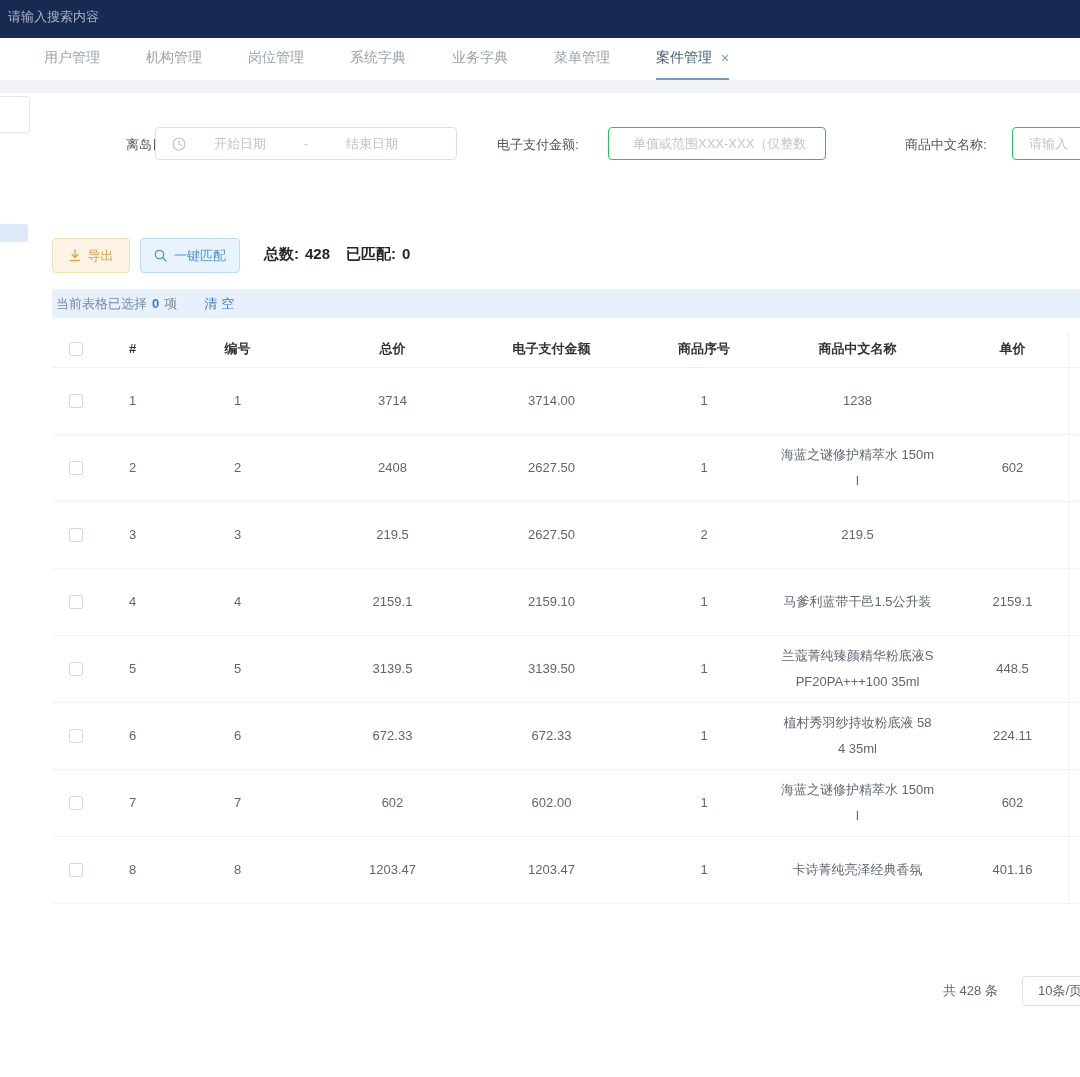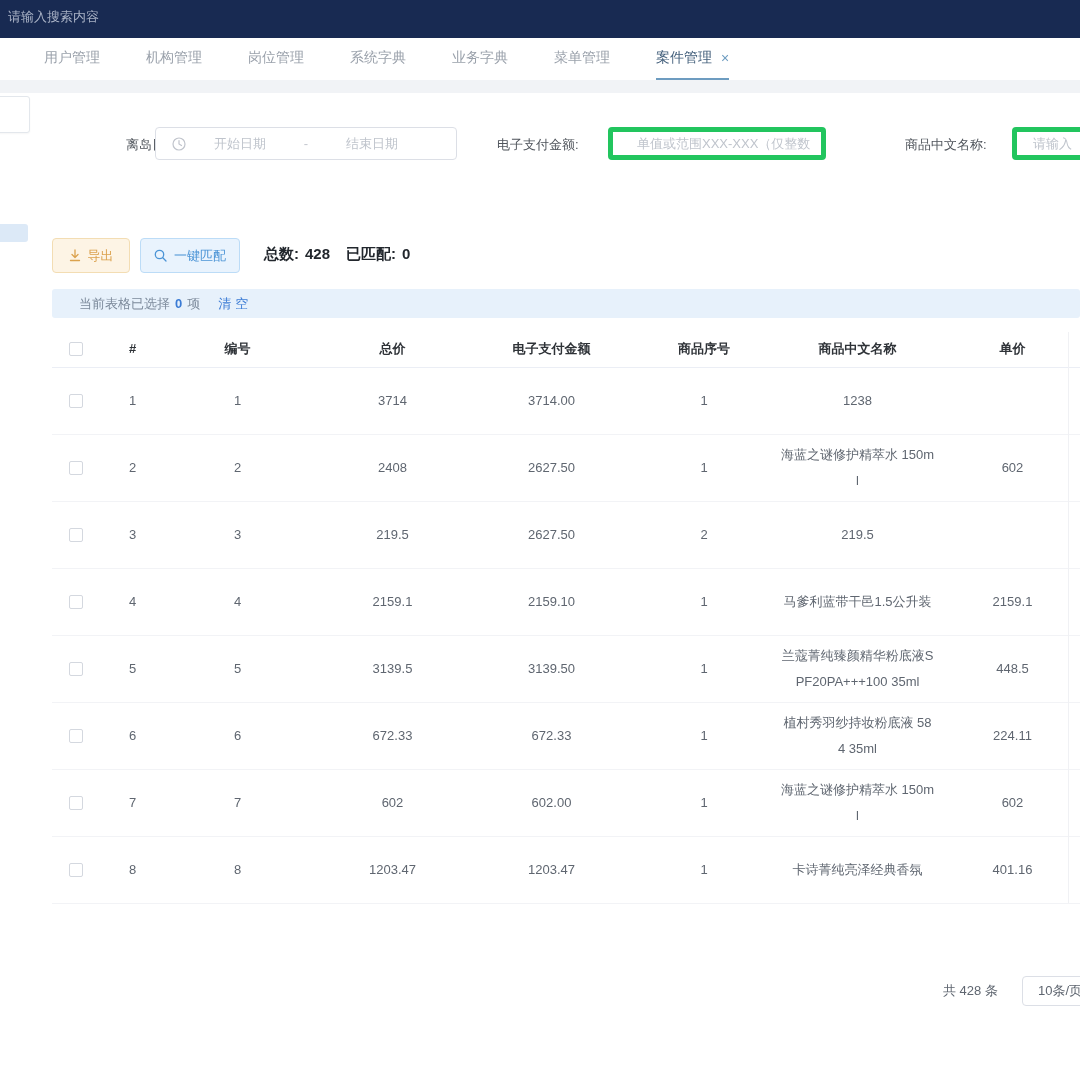--- a/index.html
+++ b/index.html
@@ -27,40 +27,40 @@
   
   .flt-label { position:absolute; top:136px; font-size:13px; color:#4f545b; }
   .lbl-date { left:96px;margin-left:30px; } .lbl-epay { left:497px; } .lbl-name { left:905px; }
   .date-range { position:absolute; left:155px; top:127px; width:302px; height:33px;
                 border:1px solid #dcdfe6; border-radius:4px; background:#fff;
                 display:flex; align-items:center; font-size:13px; color:#bfc4cc; }
   .date-range .clock { margin-left:16px; flex:0 0 auto; }
   .date-range .ph-start { width:108px; text-align:center; }
   .date-range .ph-sep { width:24px; text-align:center; color:#c4c8cf; }
   .date-range .ph-end { width:108px; text-align:center; }
-  .txt-input { position:absolute; top:127px; height:33px; border:5px solid #22c55e;
+  .txt-input { position:absolute; top:127px; height:33px; border:1px solid #22c55e;
                border-radius:4px; background:#fff; font-size:13px; color:#5f6670;
                font-family:"Liberation Sans","DejaVu Sans",sans-serif; outline:none; }
   .txt-input::placeholder { color:#bfc4cc; }
   .inp-epay { left:608px; width:218px; padding-left:24px; }
   .inp-name { left:1012px; width:120px; padding-left:16px; }
   
   .btn { position:absolute; top:238px; height:35px; border-radius:4px; font-size:13px;
          display:flex; align-items:center; justify-content:center; gap:7px; cursor:pointer; }
   .btn-export { left:52px; width:78px; background:#fdf4e5; border:1px solid #f3ddb3; color:#dba24e; }
   .btn-match  { left:140px; width:100px; background:#e9f3fd; border:1px solid #bcdcf7; color:#4b94d6; }
   .stats { position:absolute; left:264px; top:245px; font-size:15px; font-weight:600; color:#22272d; }
   .stats .gap { display:inline-block; width:16px; }
   .stats .sp  { display:inline-block; width:6px; }
   
   .sel-bar { position:absolute; left:52px; top:289px; width:1028px; height:29px;
              background:#e7f1fb; border-radius:3px; display:flex; align-items:center;
-             padding-left:27px; font-size:13px; color:#7c8a9b; }
+             padding-left:4px; font-size:13px; color:#7c8a9b; }
   .sel-bar .sel-count { color:#3a7bd5; font-weight:700; margin:0 5px; }
-  .sel-bar .sel-clear { color:#3a7bd5; margin-left:18px; letter-spacing:4px; cursor:pointer; }
+  .sel-bar .sel-clear { color:#3a7bd5; margin-left:27px; letter-spacing:4px; cursor:pointer; }
   
   .table-wrap { position:absolute; left:52px; top:330px; width:1028px; height:575px; overflow:hidden; }
   .tbl { width:1040px; }
   .thead { display:flex; align-items:center; height:38px; border-bottom:1px solid #ebeef5;
            font-size:13px; font-weight:700; color:#2f3338; }
   .trow { display:flex; align-items:center; border-bottom:1px solid #f2f3f6;
           font-size:13px; color:#5f6670; min-height:67px; }
   .cell { text-align:center; line-height:26px; }
   .col-cb{width:48px; display:flex; align-items:center; justify-content:center;}
   .col-idx{width:65px;} .col-code{width:145px;} .col-total{width:165px;}

